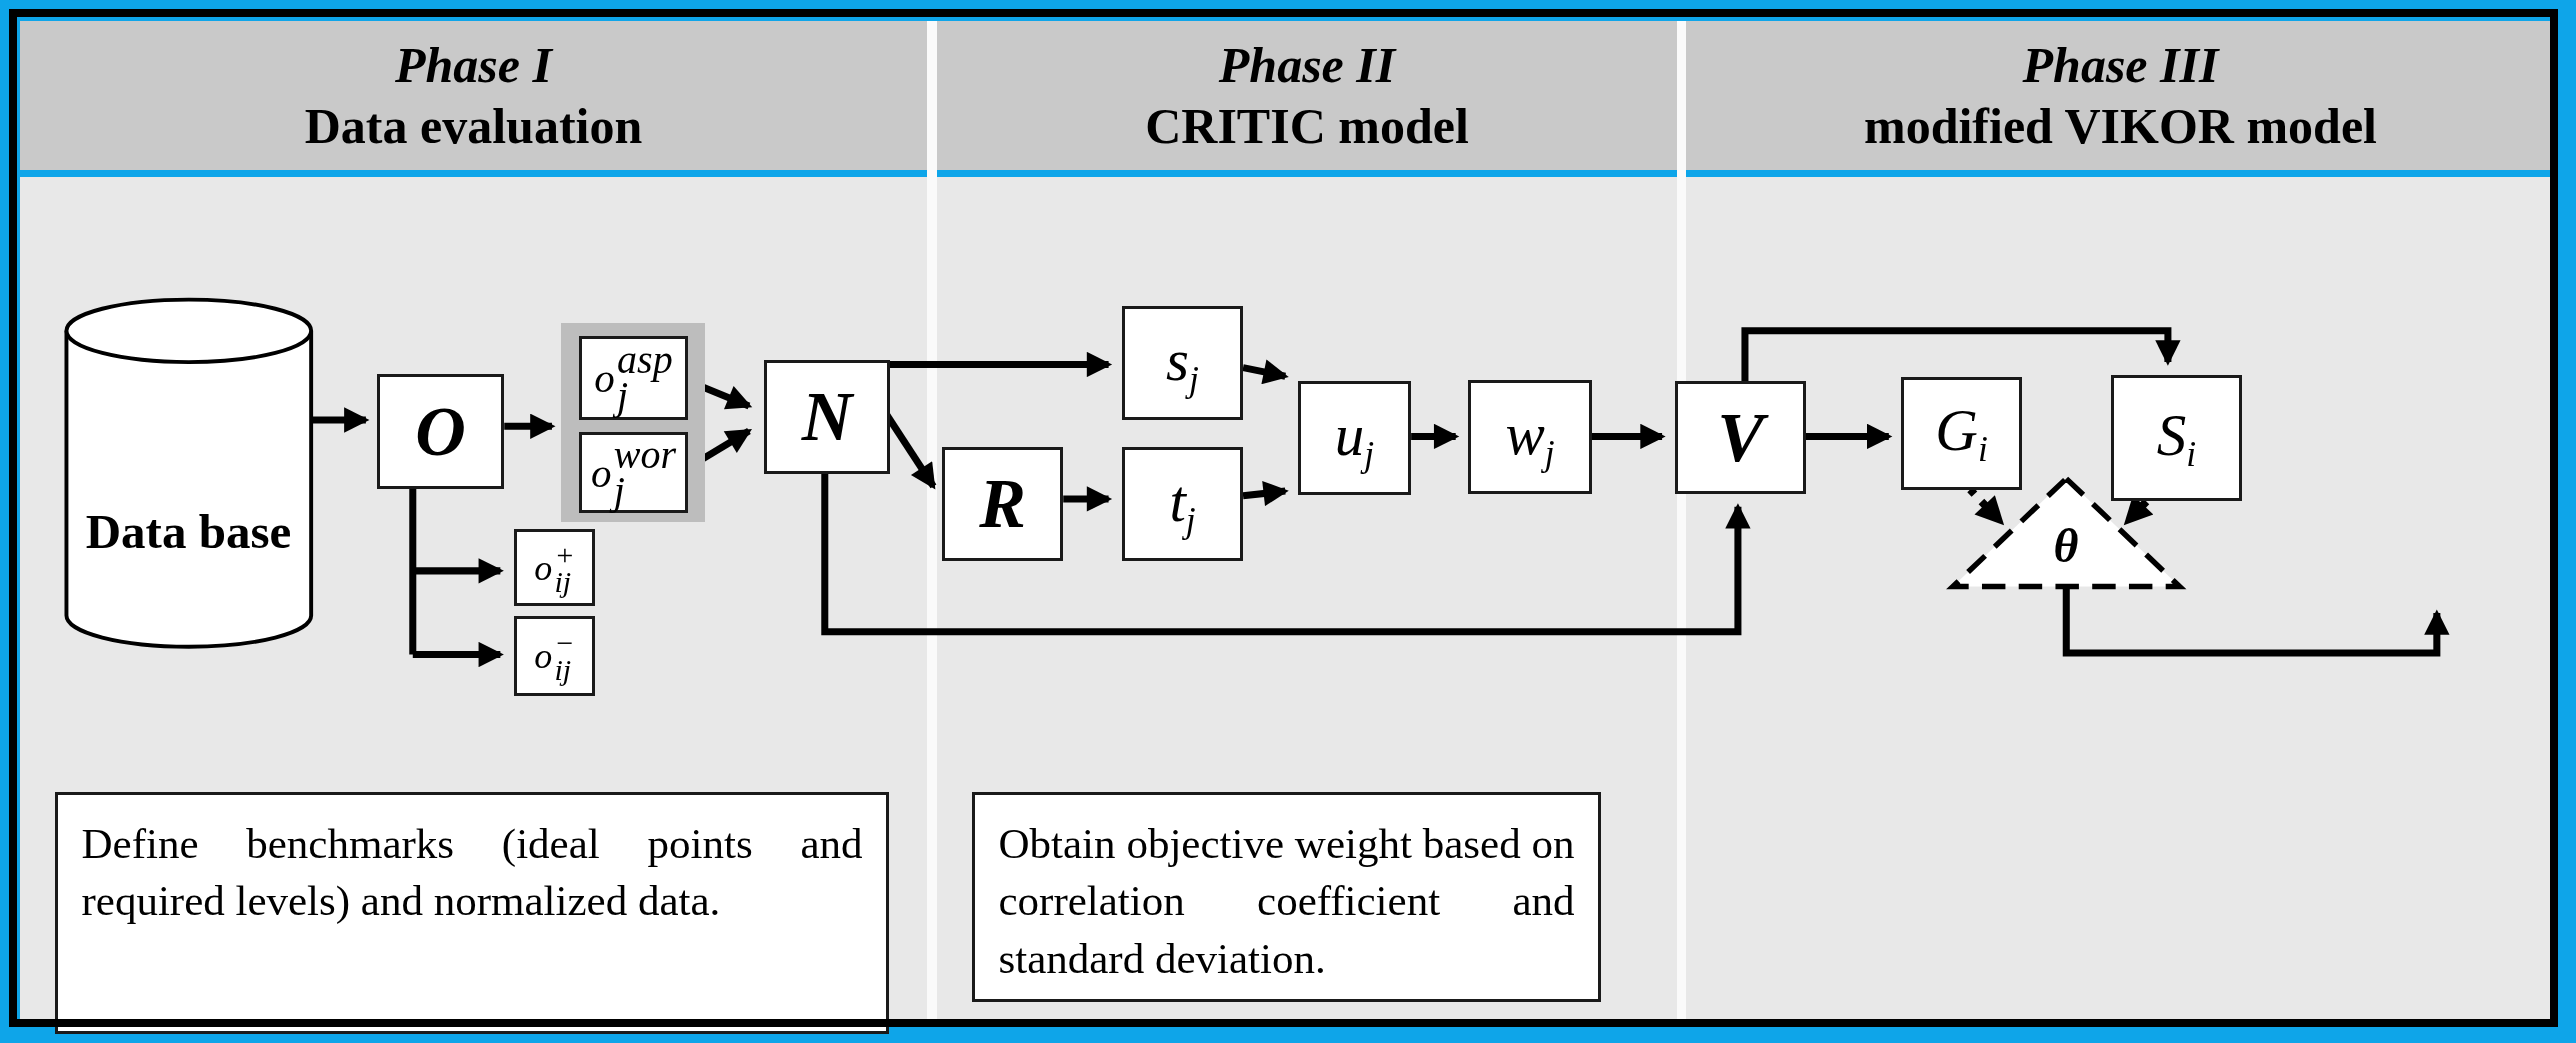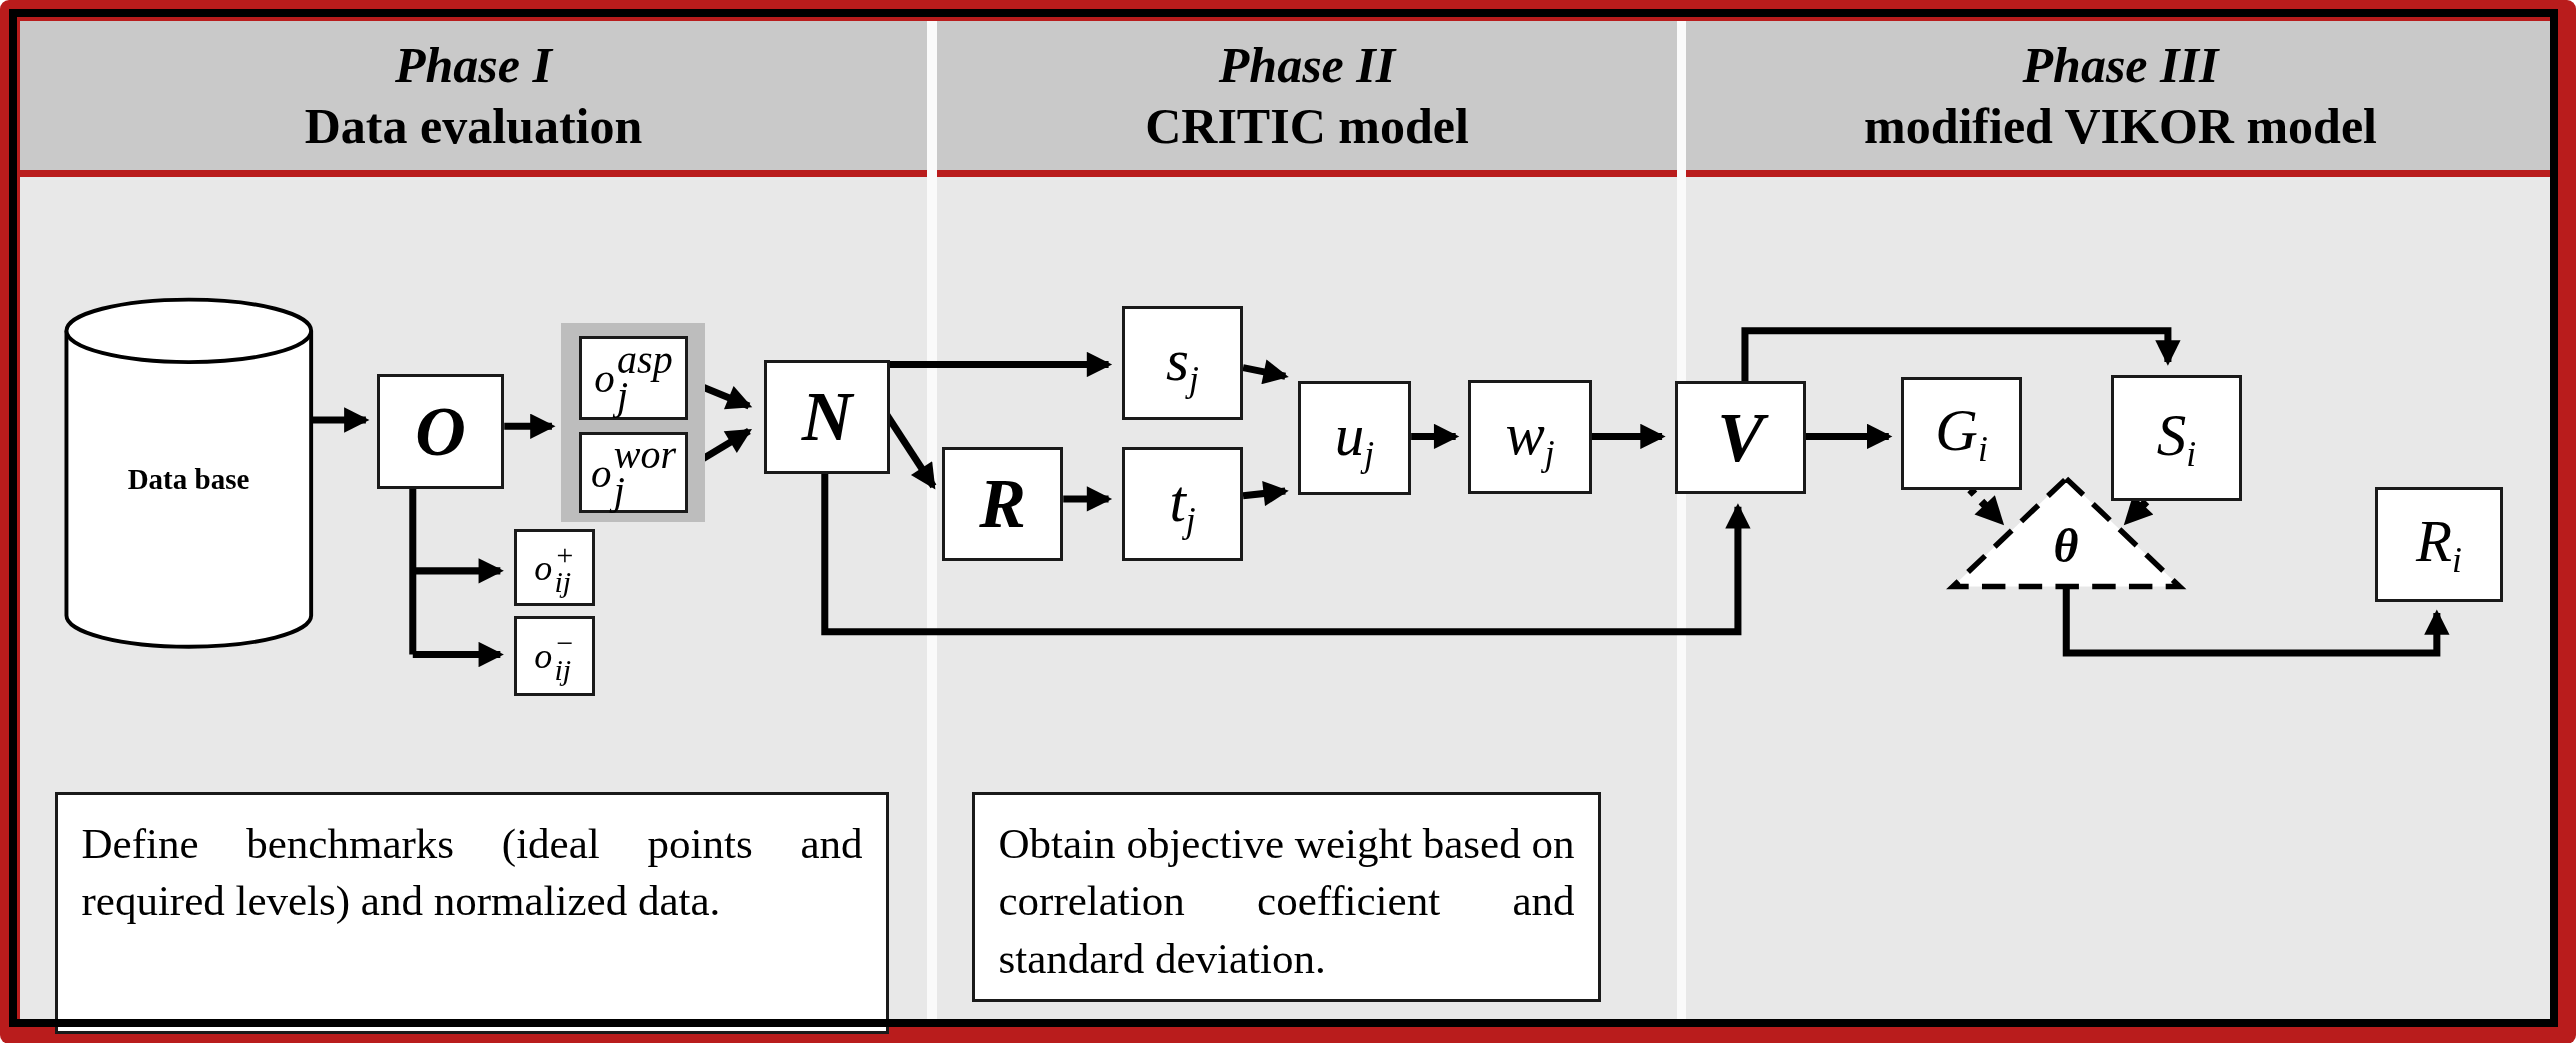--- a/index.html
+++ b/index.html
@@ -1,17 +1,17 @@
 <!DOCTYPE html>
 <html style="font-size:12.5px"><head>
 <meta charset="utf-8">
 <style>
   html,body{margin:0;padding:0;background:#ffffff;}
-  .canvas{position:relative;width:2576px;height:1044px;background:#b91c1c;overflow:hidden;
-          font-family:"Liberation Serif","DejaVu Serif",serif;color:#000;border-radius:9px;}
+  .canvas{position:relative;width:2576px;height:1044px;background:#0ea5e9;overflow:hidden;
+          font-family:"Liberation Serif","DejaVu Serif",serif;color:#000;}
   .abs{position:absolute;}
   
   .frame{left:9.4px;top:9.4px;width:2549px;height:1018px;border:8.6px solid #000;box-sizing:border-box;}
   
   .band-header{left:19.5px;top:21px;width:2535px;height:149px;background:#c9c9c9;}
   .band-body{left:19.5px;top:177px;width:2535px;height:846px;background:#e8e8e8;}
   .vsep{top:21px;height:1001px;background:#fafafa;}
   .vsep.s1{left:927px;width:10.2px;}
   .vsep.s2{left:1677px;width:8.6px;}
   
@@ -27,21 +27,21 @@
   .subsc{font-size:0.6em;font-style:italic;vertical-align:-0.32em;}
   .groupbox{background:#bdbdbd;}
   .omath{font-style:italic;display:flex;align-items:center;justify-content:center;}
   .obase{font-style:italic;}
   .ostack{display:inline-flex;flex-direction:column;line-height:0.9;margin-left:2.3px;font-style:italic;}
   .ostack .osup,.ostack .osub{font-style:italic;}
   .aspwor{font-size:41px;}
   .aspwor .ostack{font-size:40px;}
   .osmall{font-size:36px;}
   .osmall .ostack{font-size:30px;}
-  .dblabel{font-size:29px;font-weight:bold;text-align:center;}
+  .dblabel{font-size:49px;font-weight:bold;text-align:center;margin-top:40px;}
   .thetalab{font-size:48px;font-weight:bold;font-style:italic;text-align:center;}
   
   .note{background:#fff;border:3.9px solid #1a1a1a;box-sizing:border-box;
         font-size:43px;line-height:1.33;text-align:justify;}
   .note .inner{display:block;}
   .n1{left:55px;top:792px;width:834px;height:242px;padding:20.3px 23.5px;}
   .n2{left:972px;top:792px;width:629px;height:210px;padding:20.3px 23.5px;}
   .n3{left:1718px;top:792px;width:783px;height:210px;padding:20.3px 35px;}
 </style>
 </head>
@@ -167,23 +167,20 @@
   <div class="abs node big" style="left:1675px;top:381px;width:131px;height:113px;">
     <span>V</span>
   </div>
   <div class="abs node math" style="left:1901px;top:377px;width:121px;height:113px;">
     <span><span>G</span><span class="subsc">i</span></span>
   </div>
   <div class="abs node math" style="left:2111px;top:375px;width:131px;height:126px;">
     <span><span>S</span><span class="subsc">i</span></span>
   </div>
   <div class="abs thetalab" style="left:2019px;top:518px;width:94px;">θ</div>
-  <div class="abs node math" style="left:2375px;top:487px;width:128px;height:115px;">
-    <span><span>R</span><span class="subsc">i</span></span>
-  </div>
 
   <div class="abs note n1">
     <span class="inner">Define benchmarks (ideal points and required levels) and normalized data.</span>
   </div>
   <div class="abs note n2">
     <span class="inner">Obtain objective weight based on correlation coefficient and standard deviation.</span>
   </div>
 
   <div class="abs frame"></div>
 </div>

